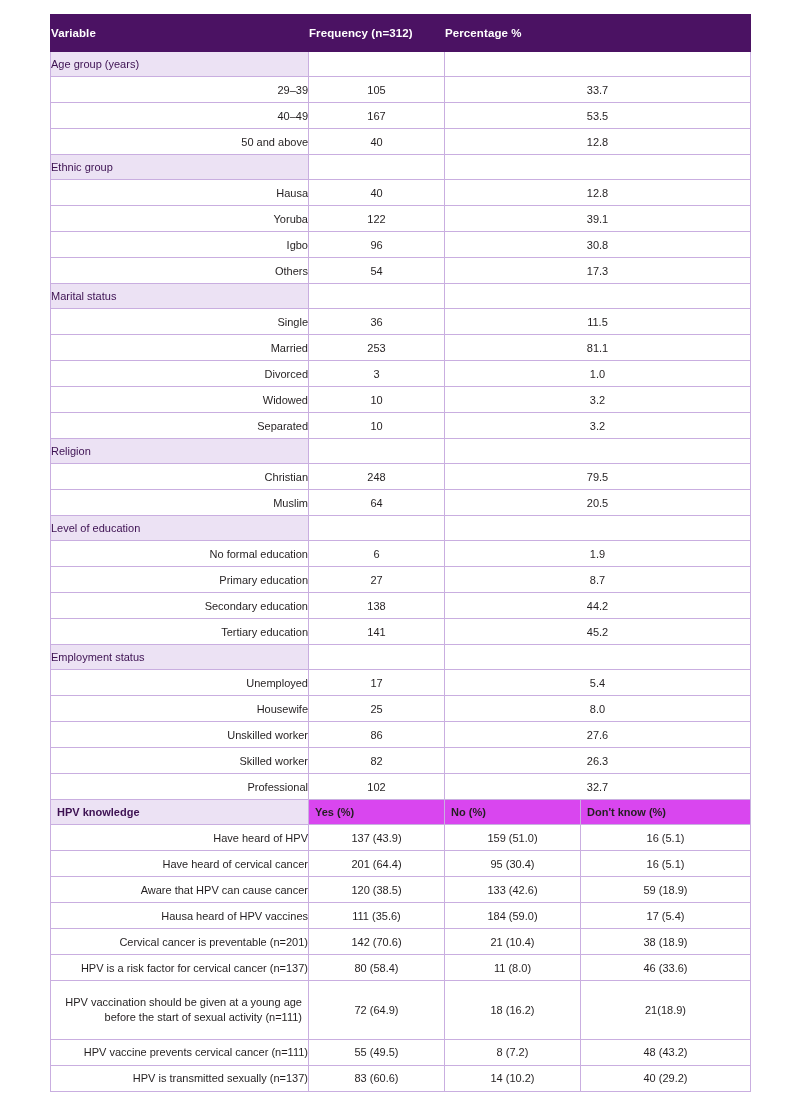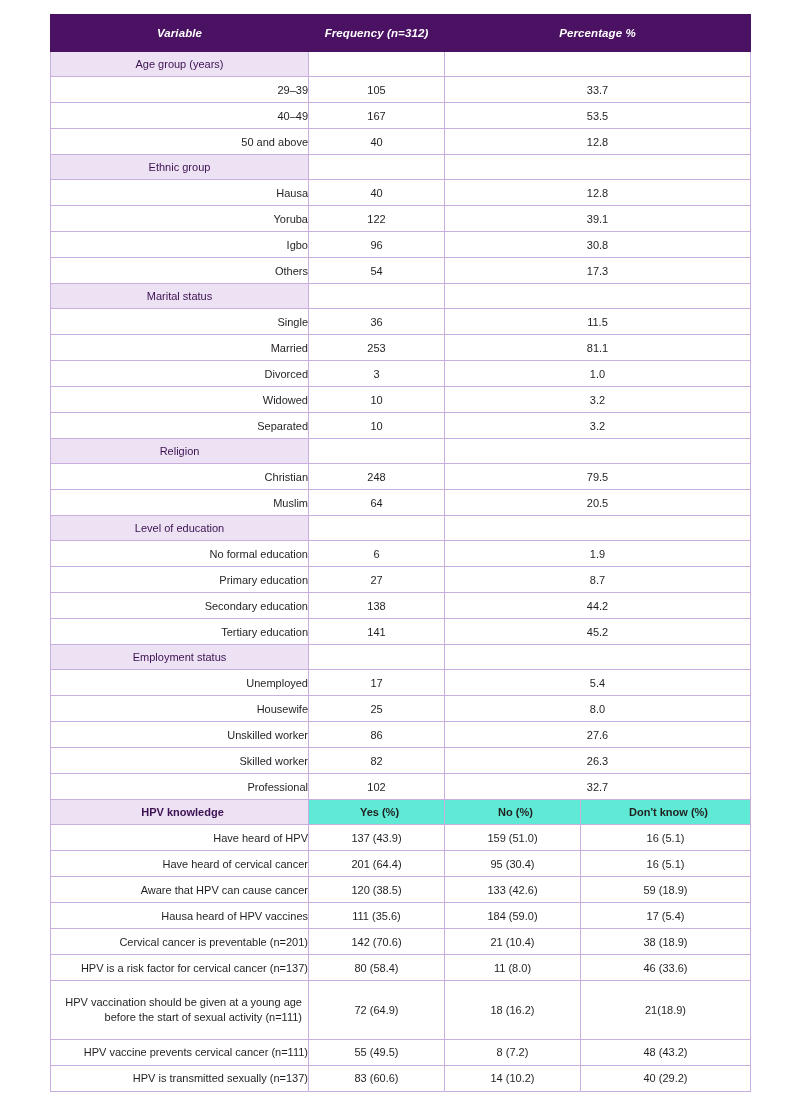--- a/index.html
+++ b/index.html
@@ -34,43 +34,41 @@
   .data-table th, .data-table td {
     border: 1px solid #c9aee0;
     padding: 0;
     vertical-align: middle;
   }
   .hdr-row th {
     background: #4b1263;
     color: #ffffff;
     font-weight: bold;
     font-size: 11.5px;
-    text-align: center;
+    text-align: left;
     height: 36px;
     border: 1px solid #4b1263;
     letter-spacing: 0.1px;
-    font-style: italic;
   }
   .section-row td {
     background: #ece2f4;
     color: #3d1152;
     height: 24px;
-    text-align: center;
     font-size: 11px;
     border-left: 1px solid #c9aee0;
     border-right: 1px solid #c9aee0;
     border-top: 1px solid #c9aee0;
     border-bottom: 1px solid #c9aee0;
   }
   .section-row.sub-hdr td {
     font-weight: bold;
     padding-left: 6px;
   }
   .section-row td.sub-cell {
-    background: #5eead4;
+    background: #d946ef;
     font-weight: bold;
     color: #231f20;
   }
   .data-row td {
     height: 25px;
     text-align: center;
     font-size: 11px;
     color: #231f20;
   }
   .data-row td.label {

